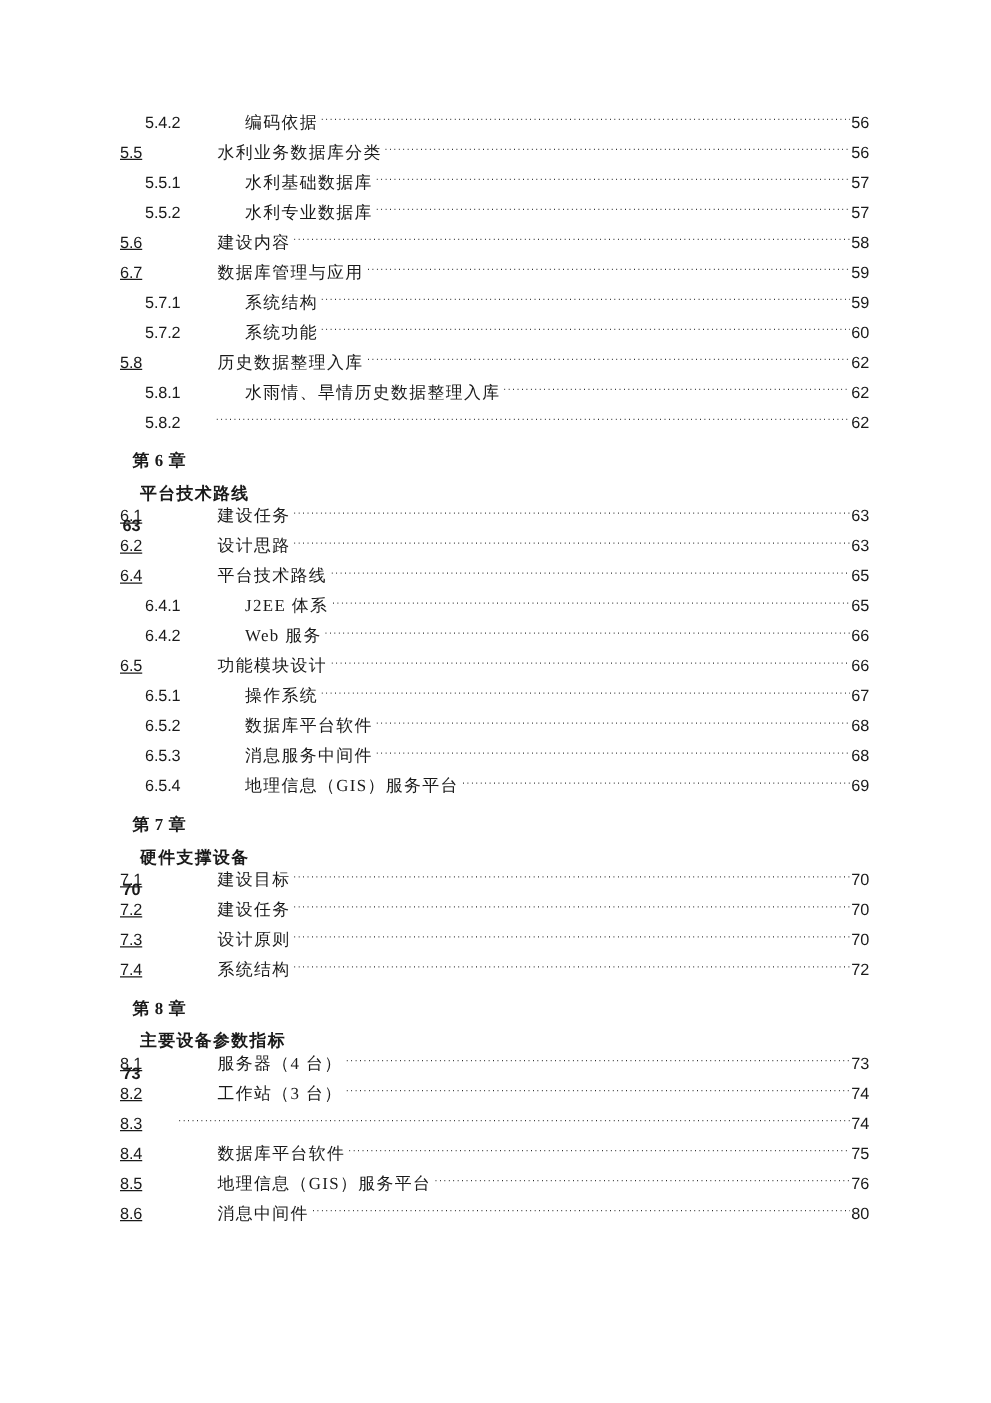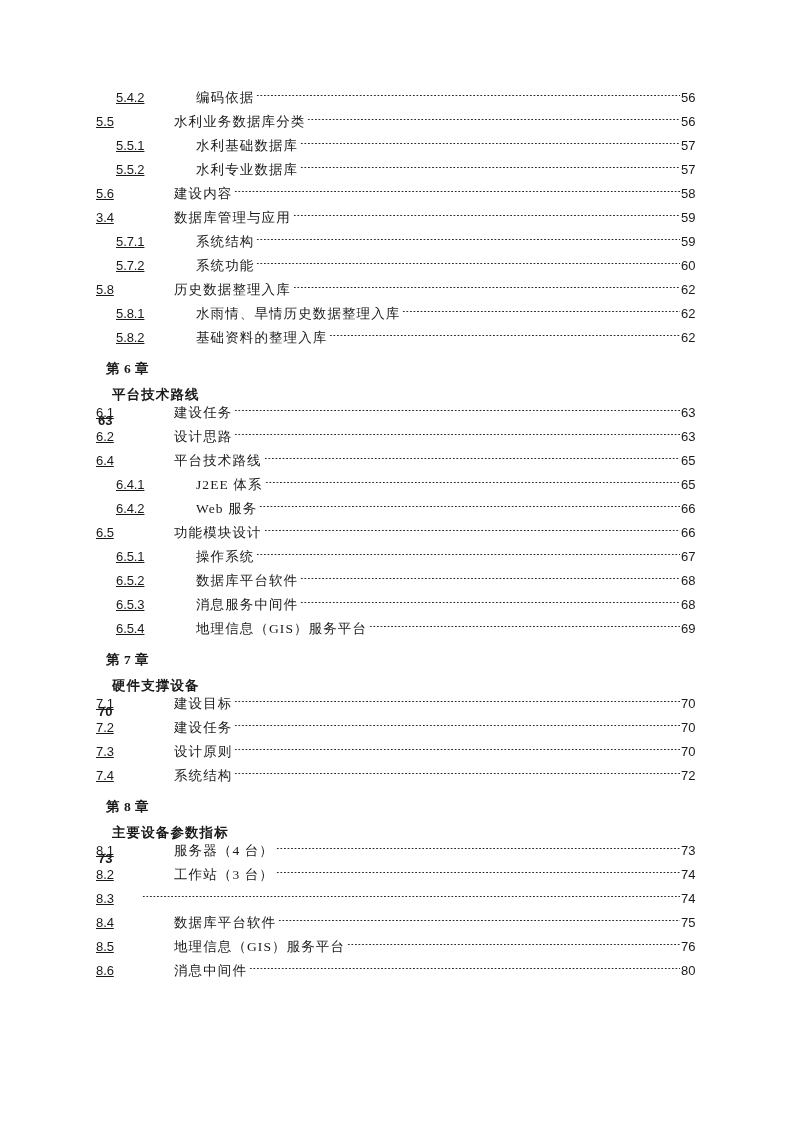--- a/index.html
+++ b/index.html
@@ -72,21 +72,21 @@
     font-size: 13px;
     text-align: left;
     min-width: 17px;
   }
 
   
   .lvl2 .num   { width: 44px; padding-left: 0px; text-decoration: underline; }
   .lvl2 .title { padding-left: 34px; }
 
   
-  .lvl3 .num   { width: 54px; padding-left: 20px; text-decoration: underline; }
+  .lvl3 .num   { width: 54px; padding-left: 20px; }
   .lvl3 .title { padding-left: 26px; }
 
   
   .chapter {
     height: 26px;
     line-height: 26px;
     margin-top: 14px;
     margin-bottom: 11px;
     font-weight: bold;
     flex-direction: column;
@@ -145,21 +145,21 @@
         <span class="leader"></span>
         <span class="page">57</span>
       </div>
       <div class="toc-row lvl2">
         <span class="num">5.6</span>
         <span class="title">建设内容</span>
         <span class="leader"></span>
         <span class="page">58</span>
       </div>
       <div class="toc-row lvl2">
-        <span class="num">3.4</span>
+        <span class="num">6.7</span>
         <span class="title">数据库管理与应用</span>
         <span class="leader"></span>
         <span class="page">59</span>
       </div>
       <div class="toc-row lvl3">
         <span class="num">5.7.1</span>
         <span class="title">系统结构</span>
         <span class="leader"></span>
         <span class="page">59</span>
       </div>
@@ -176,21 +176,20 @@
         <span class="page">62</span>
       </div>
       <div class="toc-row lvl3">
         <span class="num">5.8.1</span>
         <span class="title">水雨情、旱情历史数据整理入库</span>
         <span class="leader"></span>
         <span class="page">62</span>
       </div>
       <div class="toc-row lvl3">
         <span class="num">5.8.2</span>
-        <span class="title">基础资料的整理入库</span>
         <span class="leader"></span>
         <span class="page">62</span>
       </div>
       <div class="toc-row chapter">
         <span class="num">第 6 章</span>
         <span class="title">平台技术路线</span>
         <span class="leader"></span>
         <span class="page">63</span>
       </div>
       <div class="toc-row lvl2">

